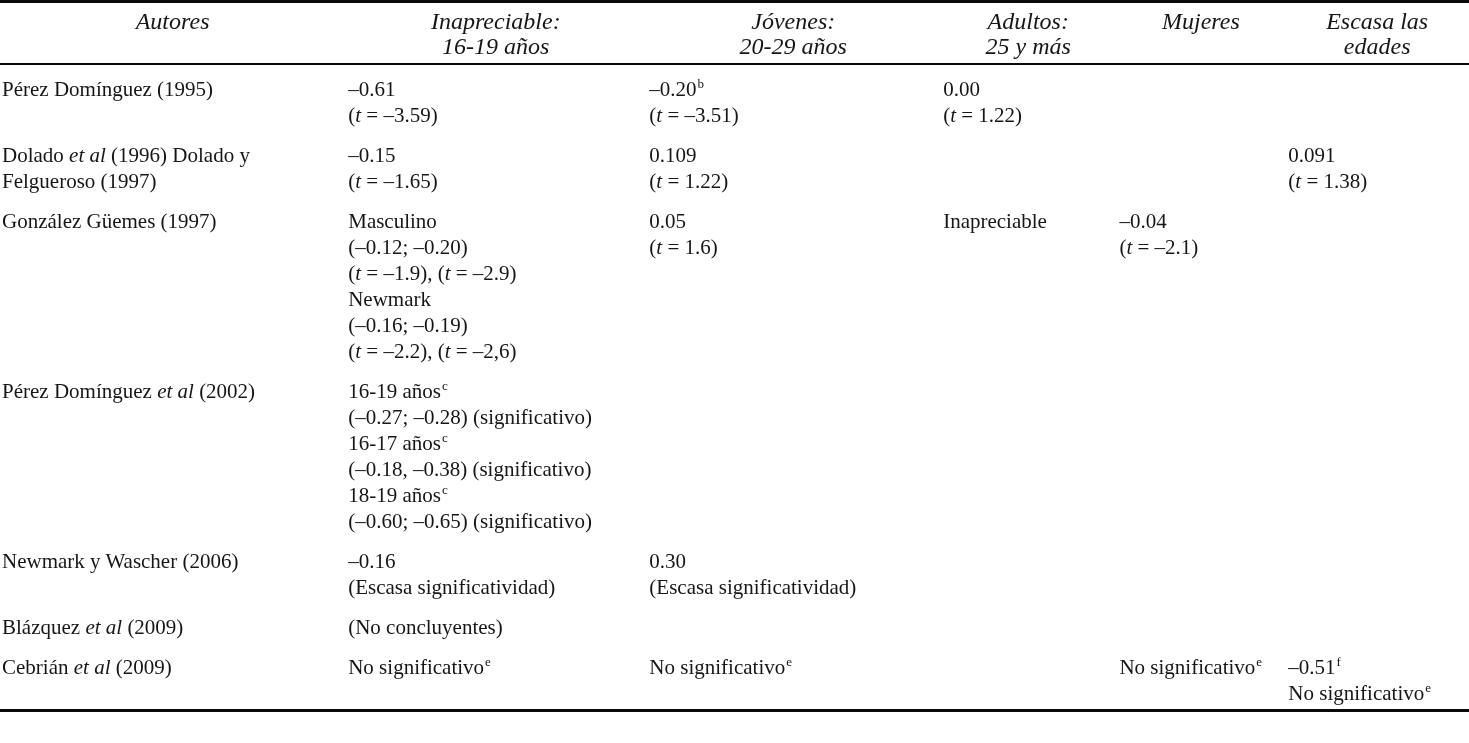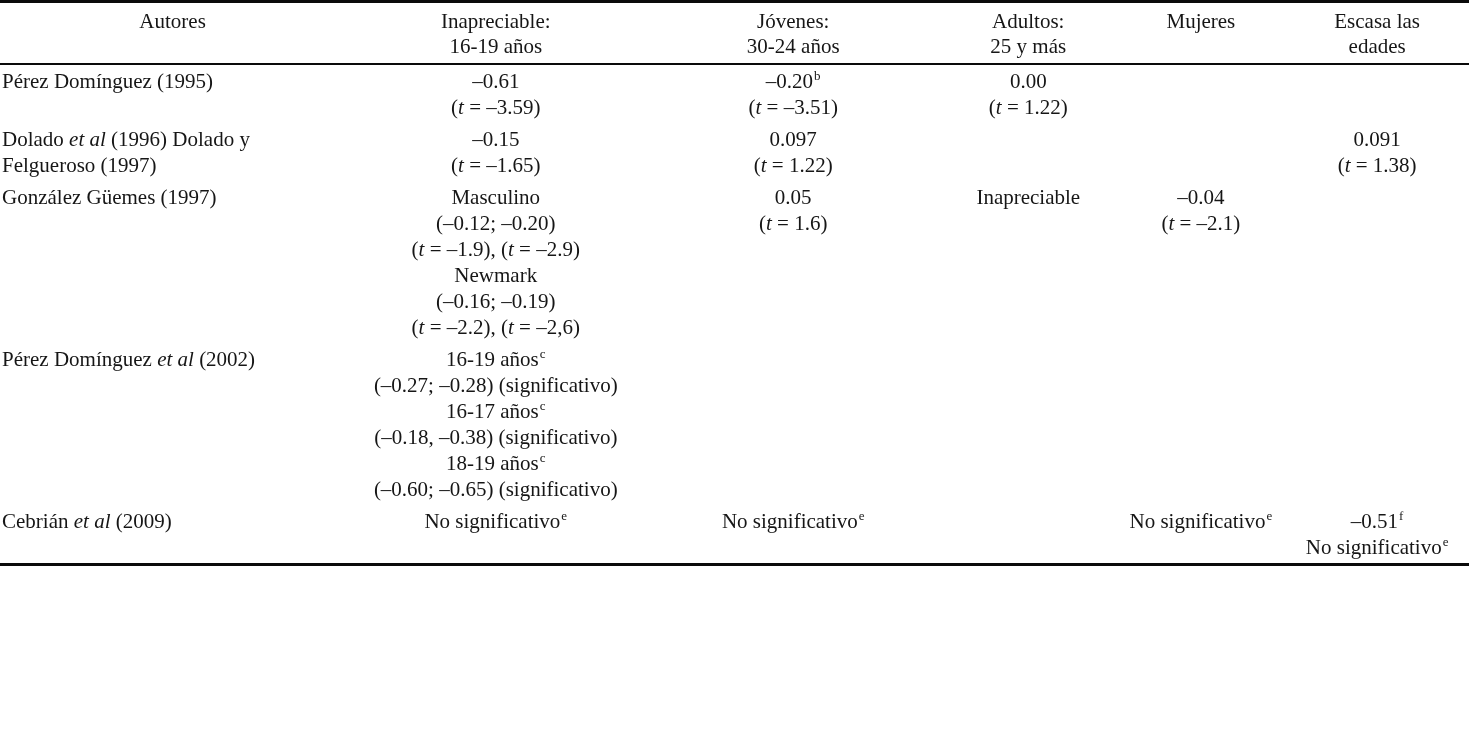--- a/index.html
+++ b/index.html
@@ -23,39 +23,39 @@
     width: 100%;
     border-collapse: collapse;
     table-layout: fixed;
     border-top: 3px solid #0a0a0a;
     border-bottom: 3px solid #0a0a0a;
   }
   thead tr {
     border-bottom: 2px solid #0a0a0a;
   }
   thead th {
+    font-style: italic;
     font-weight: normal;
     text-align: center;
     vertical-align: top;
-    font-size: 21px;
+    font-size: 24px;
     line-height: 25px;
     padding: 6px 4px 4px 4px;
   }
   tbody td {
     vertical-align: top;
     font-size: 21px;
     line-height: 26px;
-    padding: 3px 3px 3px 3px;
+    padding: 11px 3px 3px 3px;
   }
   td.author {
     text-align: left;
     padding-left: 2px;
   }
   td.val {
-    text-align: center;
   }
   td.val .line {
     white-space: nowrap;
   }
   sup {
     font-size: 62%;
     line-height: 0;
     vertical-align: super;
     padding-left: 1px;
   }
@@ -78,21 +78,21 @@
       <tr>
           <th>
             <div>Autores</div>
           </th>
           <th>
             <div>Inapreciable:</div>
             <div>16-19 años</div>
           </th>
           <th>
             <div>Jóvenes:</div>
-            <div>30-24 años</div>
+            <div>20-29 años</div>
           </th>
           <th>
             <div>Adultos:</div>
             <div>25 y más</div>
           </th>
           <th>
             <div>Mujeres</div>
           </th>
           <th>
             <div>Escasa las</div>
@@ -118,21 +118,21 @@
           <td class="val"></td>
           <td class="val"></td>
         </tr>
         <tr>
           <td class="author">Dolado <i>et al</i> (1996) Dolado y Felgueroso (1997)</td>
           <td class="val">
             <div class="line">–0.15</div>
             <div class="line">(<i>t</i> = –1.65)</div>
           </td>
           <td class="val">
-            <div class="line">0.097</div>
+            <div class="line">0.109</div>
             <div class="line">(<i>t</i> = 1.22)</div>
           </td>
           <td class="val"></td>
           <td class="val"></td>
           <td class="val">
             <div class="line">0.091</div>
             <div class="line">(<i>t</i> = 1.38)</div>
           </td>
         </tr>
         <tr>
@@ -167,20 +167,44 @@
             <div class="line">(–0.18, –0.38) (significativo)</div>
             <div class="line">18-19 años<sup>c</sup></div>
             <div class="line">(–0.60; –0.65) (significativo)</div>
           </td>
           <td class="val"></td>
           <td class="val"></td>
           <td class="val"></td>
           <td class="val"></td>
         </tr>
         <tr>
+          <td class="author">Newmark y Wascher (2006)</td>
+          <td class="val">
+            <div class="line">–0.16</div>
+            <div class="line">(Escasa significatividad)</div>
+          </td>
+          <td class="val">
+            <div class="line">0.30</div>
+            <div class="line">(Escasa significatividad)</div>
+          </td>
+          <td class="val"></td>
+          <td class="val"></td>
+          <td class="val"></td>
+        </tr>
+        <tr>
+          <td class="author">Blázquez <i>et al</i> (2009)</td>
+          <td class="val">
+            <div class="line">(No concluyentes)</div>
+          </td>
+          <td class="val"></td>
+          <td class="val"></td>
+          <td class="val"></td>
+          <td class="val"></td>
+        </tr>
+        <tr>
           <td class="author">Cebrián <i>et al</i> (2009)</td>
           <td class="val">
             <div class="line">No significativo<sup>e</sup></div>
           </td>
           <td class="val">
             <div class="line">No significativo<sup>e</sup></div>
           </td>
           <td class="val"></td>
           <td class="val">
             <div class="line">No significativo<sup>e</sup></div>

